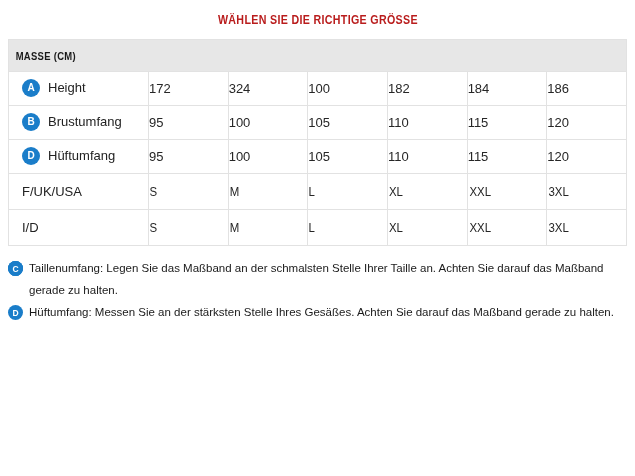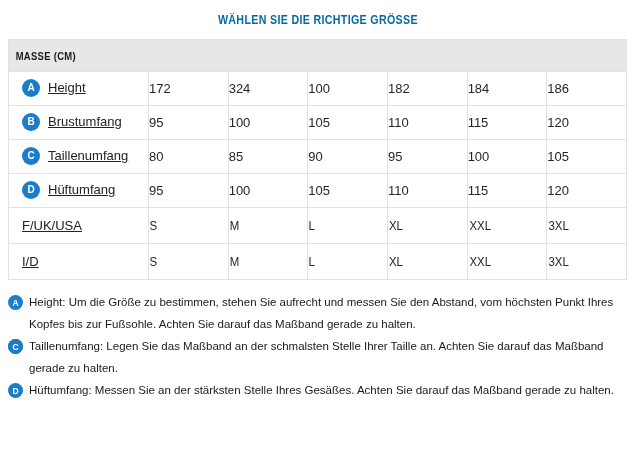--- a/index.html
+++ b/index.html
@@ -9,21 +9,21 @@
     font-family: "Liberation Sans", "DejaVu Sans", sans-serif;
     overflow: hidden;
     color: #262626;
   }
   .page { padding: 8px 8px 0 8px; }
 
   .title {
     text-align: center;
     font-size: 13px;
     font-weight: 700;
-    color: #0369a1;
+    color: #b91c1c;
     margin: 4px 0 12px 0;
     white-space: nowrap;
   }
   .cond {
     display: inline-block;
     transform: scaleX(0.82);
     transform-origin: center;
     letter-spacing: 0.4px;
   }
 
@@ -46,21 +46,20 @@
     font-size: 11.5px;
     font-weight: 700;
     color: #1a1a1a;
     border-color: #e2e2e2;
   }
   td.label-cell {
     text-align: left;
     padding-left: 13px;
     font-size: 13px;
     color: #222222;
-    text-decoration: underline;
   }
   tr.size-row td { height: 36px; margin-top: 48px; }
   .size-val {
     display: inline-block;
     transform: scaleX(0.88);
     transform-origin: center;
   }
 
   .m-badge {
     display: inline-flex;
@@ -133,29 +132,20 @@
         <tr class="measure-row">
           <td class="label-cell"><span class="m-badge" style="background: rgb(26, 125, 201);">B</span><span class="row-label">Brustumfang</span></td>
           <td class="value-cell"><span class="num-val">95</span></td>
           <td class="value-cell"><span class="num-val">100</span></td>
           <td class="value-cell"><span class="num-val">105</span></td>
           <td class="value-cell"><span class="num-val">110</span></td>
           <td class="value-cell"><span class="num-val">115</span></td>
           <td class="value-cell"><span class="num-val">120</span></td>
         </tr>
         <tr class="measure-row">
-          <td class="label-cell"><span class="m-badge" style="background: rgb(26, 125, 201);">C</span><span class="row-label">Taillenumfang</span></td>
-          <td class="value-cell"><span class="num-val">80</span></td>
-          <td class="value-cell"><span class="num-val">85</span></td>
-          <td class="value-cell"><span class="num-val">90</span></td>
-          <td class="value-cell"><span class="num-val">95</span></td>
-          <td class="value-cell"><span class="num-val">100</span></td>
-          <td class="value-cell"><span class="num-val">105</span></td>
-        </tr>
-        <tr class="measure-row">
           <td class="label-cell"><span class="m-badge" style="background: rgb(26, 125, 201);">D</span><span class="row-label">Hüftumfang</span></td>
           <td class="value-cell"><span class="num-val">95</span></td>
           <td class="value-cell"><span class="num-val">100</span></td>
           <td class="value-cell"><span class="num-val">105</span></td>
           <td class="value-cell"><span class="num-val">110</span></td>
           <td class="value-cell"><span class="num-val">115</span></td>
           <td class="value-cell"><span class="num-val">120</span></td>
         </tr>
         <tr class="size-row">
           <td class="label-cell"><span class="row-label">F/UK/USA</span></td>
@@ -172,18 +162,18 @@
           <td class="value-cell"><span class="size-val">M</span></td>
           <td class="value-cell"><span class="size-val">L</span></td>
           <td class="value-cell"><span class="size-val">XL</span></td>
           <td class="value-cell"><span class="size-val">XXL</span></td>
           <td class="value-cell"><span class="size-val">3XL</span></td>
         </tr>
       </tbody>
   </table>
 
   <div class="footnotes" id="footnotes">
-      <div class="footnote"><span class="f-badge" style="background: rgb(26, 125, 201);">A</span><span class="f-text">Height: Um die Größe zu bestimmen, stehen Sie aufrecht und messen Sie den Abstand, vom höchsten Punkt Ihres Kopfes bis zur Fußsohle. Achten Sie darauf das Maßband gerade zu halten.</span></div>
+      <div class="footnote"><span class="f-badge" style="background: rgb(26, 125, 201);">A</span></div>
       <div class="footnote"><span class="f-badge" style="background: rgb(26, 125, 201);">B</span></div>
       <div class="footnote"><span class="f-badge" style="background: rgb(26, 125, 201);">C</span><span class="f-text">Taillenumfang: Legen Sie das Maßband an der schmalsten Stelle Ihrer Taille an. Achten Sie darauf das Maßband gerade zu halten.</span></div>
       <div class="footnote"><span class="f-badge" style="background: rgb(26, 125, 201);">D</span><span class="f-text">Hüftumfang: Messen Sie an der stärksten Stelle Ihres Gesäßes. Achten Sie darauf das Maßband gerade zu halten.</span></div>
     </div>
 </div>
 
 </body></html>

